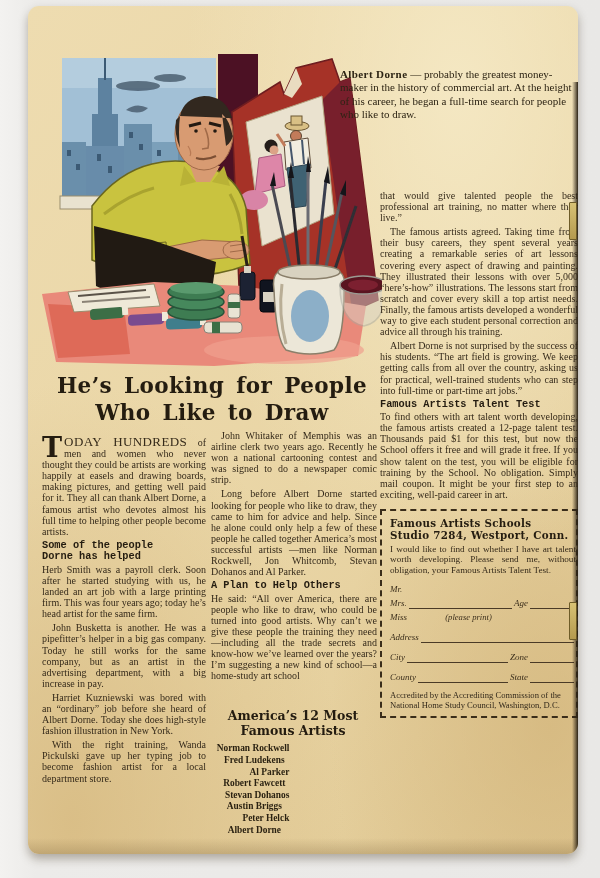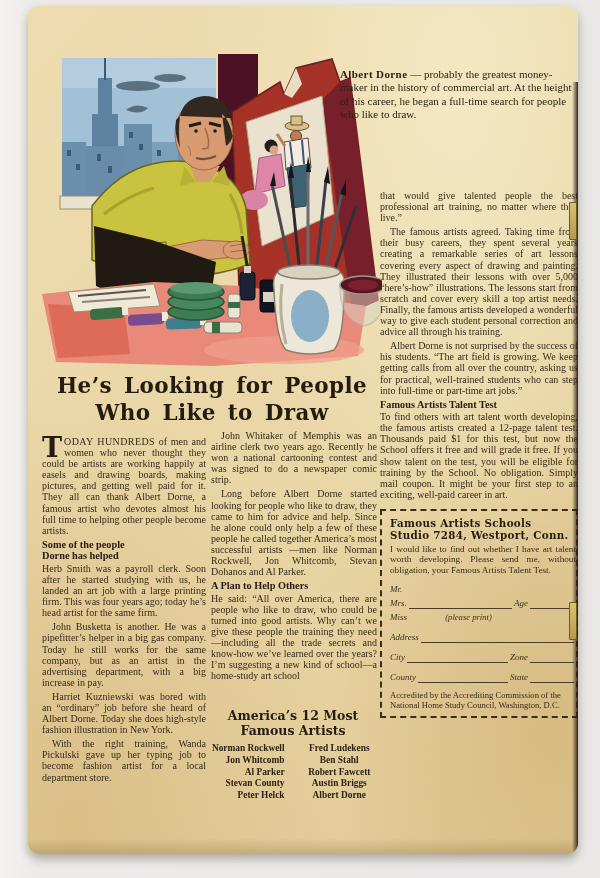--- a/index.html
+++ b/index.html
@@ -41,36 +41,36 @@
   
   .headline{
     position:absolute;left:14px;top:366px;width:340px;text-align:center;
     font-family:"DejaVu Serif",serif;font-weight:bold;color:#241c10;
     font-size:21.5px;line-height:27px;letter-spacing:.4px;word-spacing:4px;
   }
   
   .col{position:absolute;text-align:justify;font-size:10px;line-height:11.1px;color:#352a1a;}
   .col p{margin:0 0 3px 0;text-indent:10px;}
   .col p.noindent{text-indent:0;}
-  .col-head{font-family:Liberation Serif, serif;font-weight:bold;font-size:10.3px;line-height:11.5px;color:#241c10;margin:2px 0 1px 0;text-align:left;}
+  .col-head{font-family:Liberation Mono, monospace;font-weight:bold;font-size:10.3px;line-height:11.5px;color:#241c10;margin:2px 0 1px 0;text-align:left;}
   .left-col{left:14px;top:430px;width:164px;}
   .mid-col{left:183px;top:424px;width:166px;}
   .right-col{left:352px;top:184px;width:198px;}
   .dropcap{
     float:left;font-family:"DejaVu Serif",serif;font-weight:bold;
     font-size:27px;line-height:21px;margin:1px 2px 0 0;color:#241c10;
   }
-  .smallcaps{font-size:10px;letter-spacing:.4px;}
+  .smallcaps{font-size:13px;letter-spacing:.4px;}
   
   .famous{margin:9px 0 0 -9px;width:182px;text-align:center;}
   .famous-title{
     font-family:"DejaVu Serif",serif;font-weight:bold;font-size:12.5px;
     line-height:14.5px;color:#241c10;margin-bottom:5px;margin-top:28px;
   }
-  .fa-row{display:flex;font-weight:bold;font-size:9.4px;line-height:11.6px;color:#2b2212;}
+  .fa-row{display:flex;font-weight:bold;font-size:9.4px;line-height:11.6px;color:#2b2212;flex-direction:column;}
   .fa-left{width:48%;text-align:right;padding-right:5px;}
   .fa-right{width:52%;text-align:center;padding-left:5px;}
   
   .coupon{
     margin-top:9px;border:2px dashed #3a2d1a;padding:6px 0 6px 8px;
     text-align:left;
   }
   .coupon-name{font-family:"DejaVu Serif",serif;font-weight:bold;font-size:10.3px;line-height:12px;color:#241c10;letter-spacing:.3px;}
   .coupon-body{font-size:9.2px;line-height:10.3px;text-align:justify;margin-top:3px;}
   .form{margin-top:6px;font-style:italic;font-size:9px;color:#3c2f1c;}
@@ -287,29 +287,25 @@
       <div class="famous-title">
         <div>America’s 12 Most</div>
         <div>Famous Artists</div>
       </div>
       <div>
         <div class="fa-row">
             <span class="fa-left">Norman Rockwell</span>
             <span class="fa-right">Fred Ludekens</span>
           </div>
         <div class="fa-row">
-            <span class="fa-left">Jon Whitcomb</span>
-            <span class="fa-right">Ben Stahl</span>
-          </div>
-        <div class="fa-row">
             <span class="fa-left">Al Parker</span>
             <span class="fa-right">Robert Fawcett</span>
           </div>
         <div class="fa-row">
-            <span class="fa-left">Stevan County</span>
+            <span class="fa-left">Stevan Dohanos</span>
             <span class="fa-right">Austin Briggs</span>
           </div>
         <div class="fa-row">
             <span class="fa-left">Peter Helck</span>
             <span class="fa-right">Albert Dorne</span>
           </div>
       </div>
     </div>
   </div>
 

